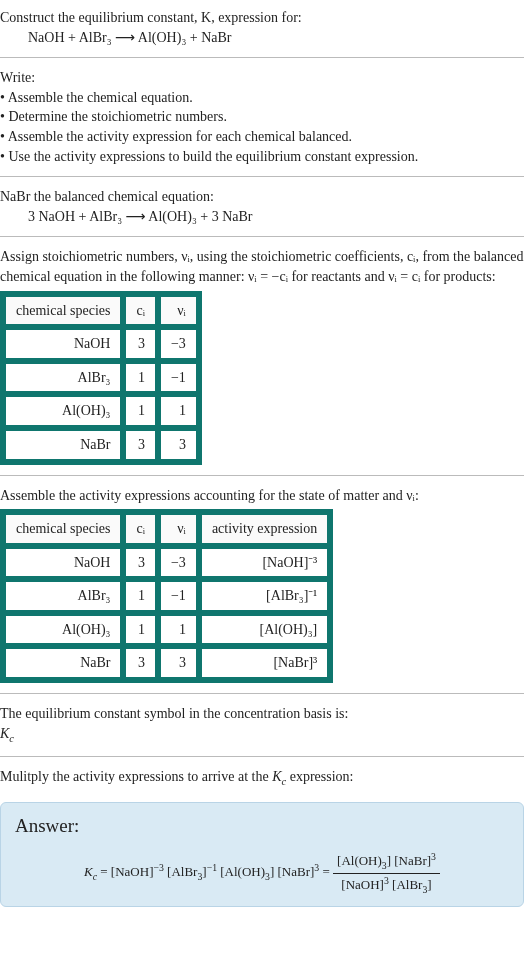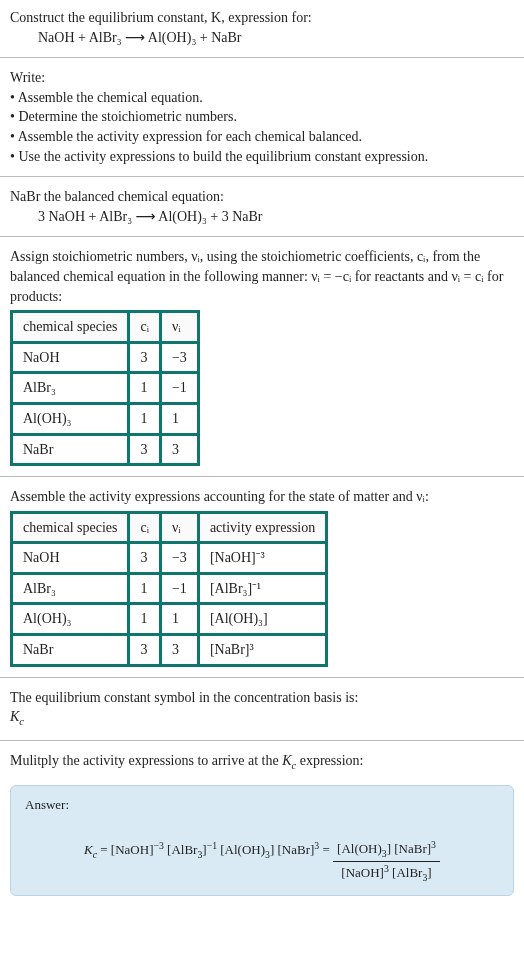--- a/index.html
+++ b/index.html
@@ -5,65 +5,65 @@
 * { box-sizing: border-box; margin: 0; padding: 0; }
 body {
   width: 524px;
   font-family: Georgia, 'Times New Roman', serif;
   font-size: 14px;
   color: #222;
   line-height: 1.4;
   background: #fff;
 }
 .section {
-  padding: 8px 10px;
+  padding: 8px 0;
 }
 hr.divider {
   border: none;
   border-top: 1px solid #bbb;
   margin: 2px 0;
 }
 .reaction {
   font-family: Georgia, serif;
   margin-left: 28px;
 }
 table.data {
   border-collapse: collapse;
   margin-top: 4px;
 }
 table.data th, table.data td {
-  border: 3px solid #0f766e;
+  border: 6px solid #0f766e;
   padding: 4px 10px;
-  text-align: left;
+  text-align: right;
   font-weight: normal;
 }
 table.data th {
   background: #fafafa;
 }
 .answer-box {
   background: #d9eaf4;
   border: 1px solid #b9d4e6;
   border-radius: 6px;
   padding: 10px 14px;
   margin-top: 4px;
 }
 .answer-label {
-  font-size: 13px;
-  margin-bottom: 4px;
+  font-size: 19px;
+  margin-bottom: 11px;
 }
 .kc-expr {
   text-align: center;
   font-size: 13px;
 }
 .frac {
   display: inline-block;
   vertical-align: middle;
   text-align: center;
 }
-.frac .num { display:block; border-bottom:1px solid #222; padding:0 4px;margin-top:20px;}
+.frac .num { display:block; border-bottom:1px solid #222; padding:0 4px;}
 .frac .den { display:block; padding:0 4px;}
 sub { font-size: 0.75em; vertical-align: sub; }
 sup { font-size: 0.75em; vertical-align: super; }
 .ital { font-style: italic; }
 </style>
 </head>
 <body>
 
 <div class="section">
   <div>

